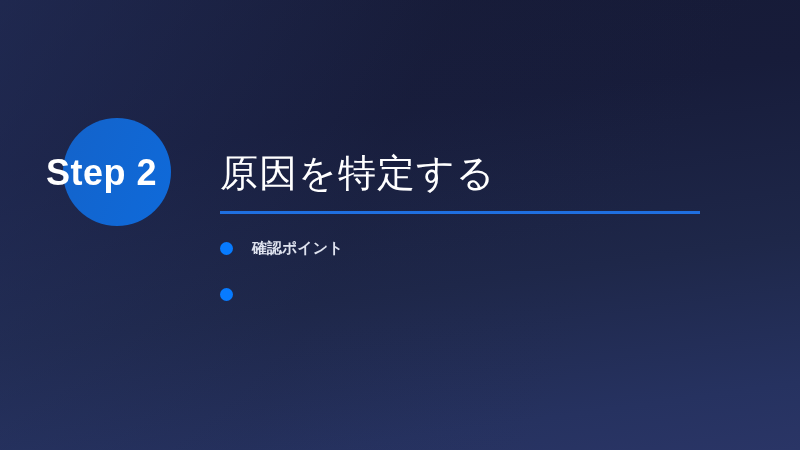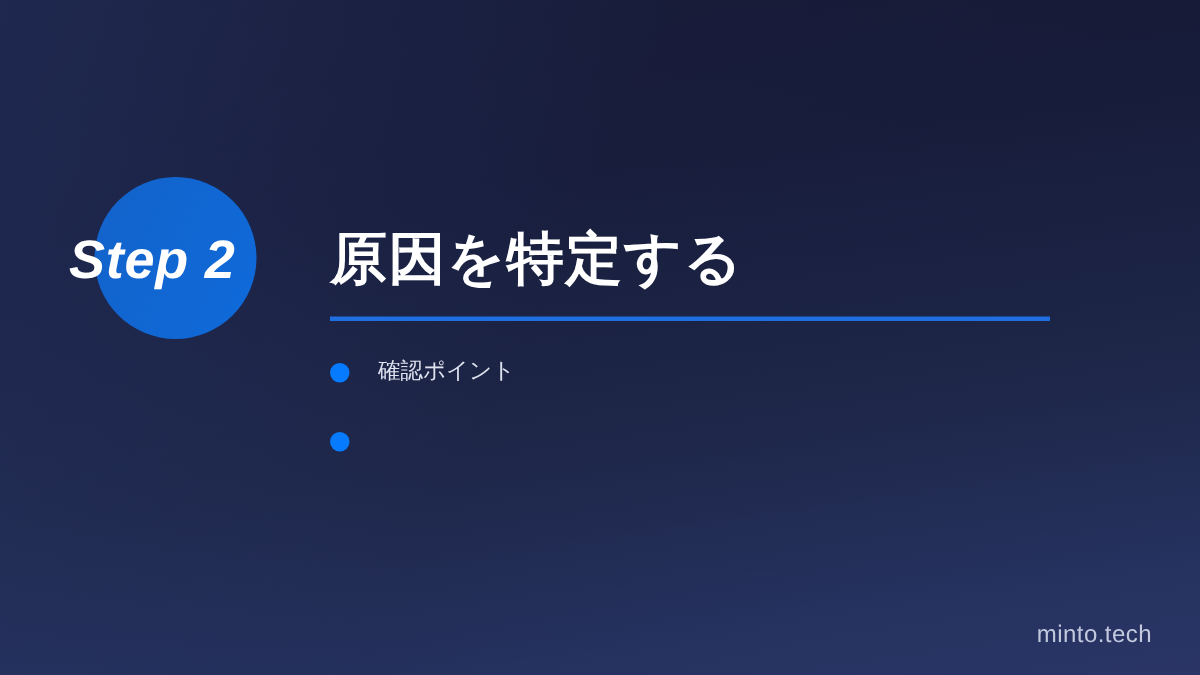--- a/index.html
+++ b/index.html
@@ -40,51 +40,51 @@
     position: absolute;
     left: 46px;
     top: 152px;
     z-index: 3;
     color: #ffffff;
     font-size: 36px;
     font-weight: bold;
     line-height: 42px;
     letter-spacing: 0.5px;
     white-space: nowrap;
-    font-style: italic;
   }
 
   .title {
     position: absolute;
     left: 220px;
     top: 150px;
     z-index: 3;
     color: #ffffff;
     font-size: 38px;
-    font-weight: bold;
+    font-weight: normal;
     line-height: 46px;
     letter-spacing: 1px;
     white-space: nowrap;
   }
 
   .divider {
     position: absolute;
     left: 220px;
     top: 211px;
     width: 480px;
     height: 3px;
     background: #1f6fe0;
     z-index: 3;
   }
 
   .bullets {
     position: absolute;
     left: 220px;
     top: 238px;
     z-index: 3;
+    font-weight: bold;
   }
   .bullet-row {
     display: flex;
     align-items: center;
     height: 20px;
     margin-bottom: 26px;
   }
   .bullet-dot {
     width: 13px;
     height: 13px;
@@ -132,15 +132,14 @@
       <span class="bullet-text">確認ポイント</span>
     </div>
 
     <div class="bullet-row">
       <span class="bullet-dot"></span>
     </div>
 
 
   </div>
 
-  <div class="footer">minto.tech</div>
 
 </div>
 
 </body></html>

